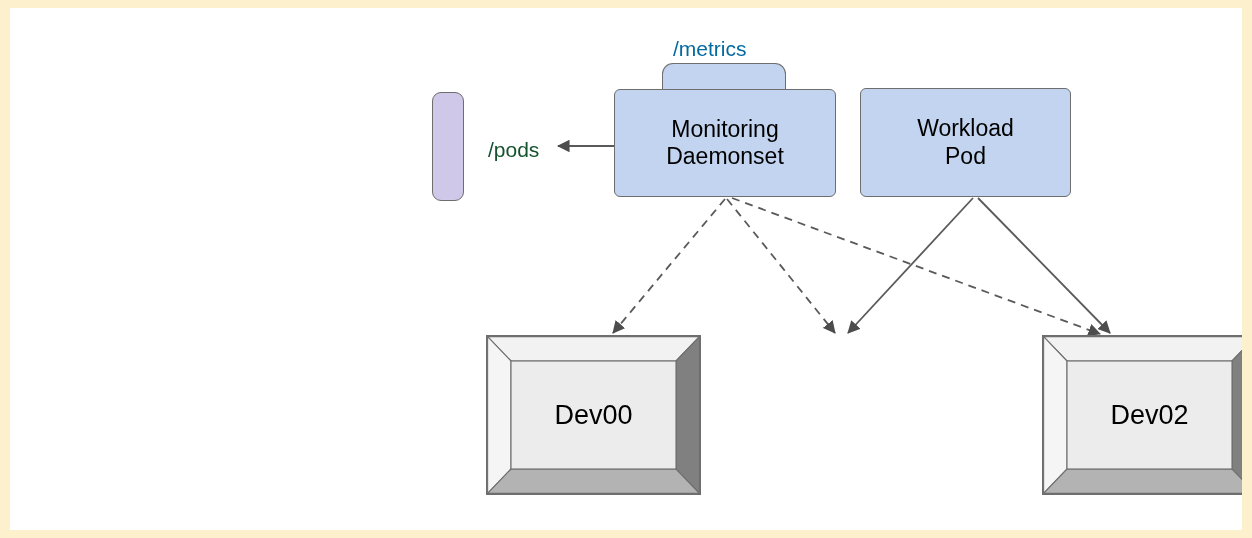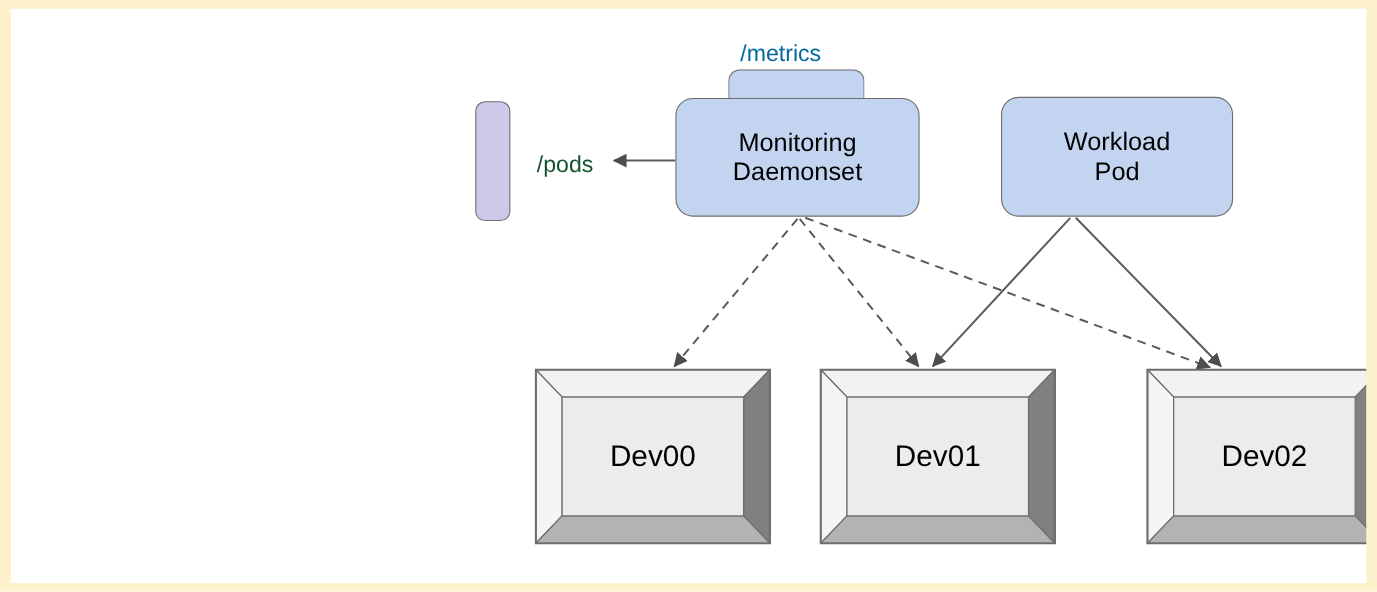--- a/index.html
+++ b/index.html
@@ -31,21 +31,21 @@
     top: 0;
     width: 1232px;
     height: 522px;
     pointer-events: none;
   }
   
   .node {
     position: absolute;
     box-sizing: border-box;
     border: 1.6px solid #6e6e6e;
-    border-radius: 16px;
+    border-radius: 6px;
     display: flex;
     align-items: center;
     justify-content: center;
     text-align: center;
     color: #000000;
     line-height: 1.18;
     white-space: pre-line;
   }
   .node-kubelet {
     background: #d0c8e8;
@@ -92,21 +92,21 @@
   }
   .label-metrics {
     position: absolute;
     left: 663px; top: 29px;
     font-size: 21px;
     color: #0369a1;
     z-index: 4;
   }
   .node-workload {
     background: #c2d4ef;
-    left: 900px; top: 80px;
+    left: 850px; top: 80px;
     width: 211px; height: 109px;
     font-size: 23px;
     z-index: 3;
   }
   
   .device {
     position: absolute;
     width: 215px;
     height: 160px;
     top: 327px;
@@ -172,31 +172,20 @@
         <polygon points="0.8,0.8 214.2,0.8 214.2,159.2 0.8,159.2" fill="#ececec" stroke="#6e6e6e" stroke-width="1.6"></polygon>
         <polygon points="1.6,1.6 213.4,1.6 190,26 25,26" fill="#f2f2f2" stroke="#6e6e6e" stroke-width="1.1"></polygon>
         <polygon points="1.6,1.6 25,26 25,134 1.6,158.4" fill="#f5f5f5" stroke="#6e6e6e" stroke-width="1.1"></polygon>
         <polygon points="213.4,1.6 213.4,158.4 190,134 190,26" fill="#808080" stroke="#6e6e6e" stroke-width="1.1"></polygon>
         <polygon points="1.6,158.4 25,134 190,134 213.4,158.4" fill="#b3b3b3" stroke="#6e6e6e" stroke-width="1.1"></polygon>
         <rect x="25" y="26" width="165" height="108" fill="#ececec" stroke="#6e6e6e" stroke-width="1.1"></rect>
       </svg>
       <div class="dev-label">Dev00</div>
     </div>
 
-    <div class="device dev1">
-      <svg class="frame-svg" width="215" height="160" viewBox="0 0 215 160">
-        <polygon points="0.8,0.8 214.2,0.8 214.2,159.2 0.8,159.2" fill="#ececec" stroke="#6e6e6e" stroke-width="1.6"></polygon>
-        <polygon points="1.6,1.6 213.4,1.6 190,26 25,26" fill="#f2f2f2" stroke="#6e6e6e" stroke-width="1.1"></polygon>
-        <polygon points="1.6,1.6 25,26 25,134 1.6,158.4" fill="#f5f5f5" stroke="#6e6e6e" stroke-width="1.1"></polygon>
-        <polygon points="213.4,1.6 213.4,158.4 190,134 190,26" fill="#808080" stroke="#6e6e6e" stroke-width="1.1"></polygon>
-        <polygon points="1.6,158.4 25,134 190,134 213.4,158.4" fill="#b3b3b3" stroke="#6e6e6e" stroke-width="1.1"></polygon>
-        <rect x="25" y="26" width="165" height="108" fill="#ececec" stroke="#6e6e6e" stroke-width="1.1"></rect>
-      </svg>
-      <div class="dev-label">Dev01</div>
-    </div>
 
     <div class="device dev2">
       <svg class="frame-svg" width="215" height="160" viewBox="0 0 215 160">
         <polygon points="0.8,0.8 214.2,0.8 214.2,159.2 0.8,159.2" fill="#ececec" stroke="#6e6e6e" stroke-width="1.6"></polygon>
         <polygon points="1.6,1.6 213.4,1.6 190,26 25,26" fill="#f2f2f2" stroke="#6e6e6e" stroke-width="1.1"></polygon>
         <polygon points="1.6,1.6 25,26 25,134 1.6,158.4" fill="#f5f5f5" stroke="#6e6e6e" stroke-width="1.1"></polygon>
         <polygon points="213.4,1.6 213.4,158.4 190,134 190,26" fill="#808080" stroke="#6e6e6e" stroke-width="1.1"></polygon>
         <polygon points="1.6,158.4 25,134 190,134 213.4,158.4" fill="#b3b3b3" stroke="#6e6e6e" stroke-width="1.1"></polygon>
         <rect x="25" y="26" width="165" height="108" fill="#ececec" stroke="#6e6e6e" stroke-width="1.1"></rect>
       </svg>

